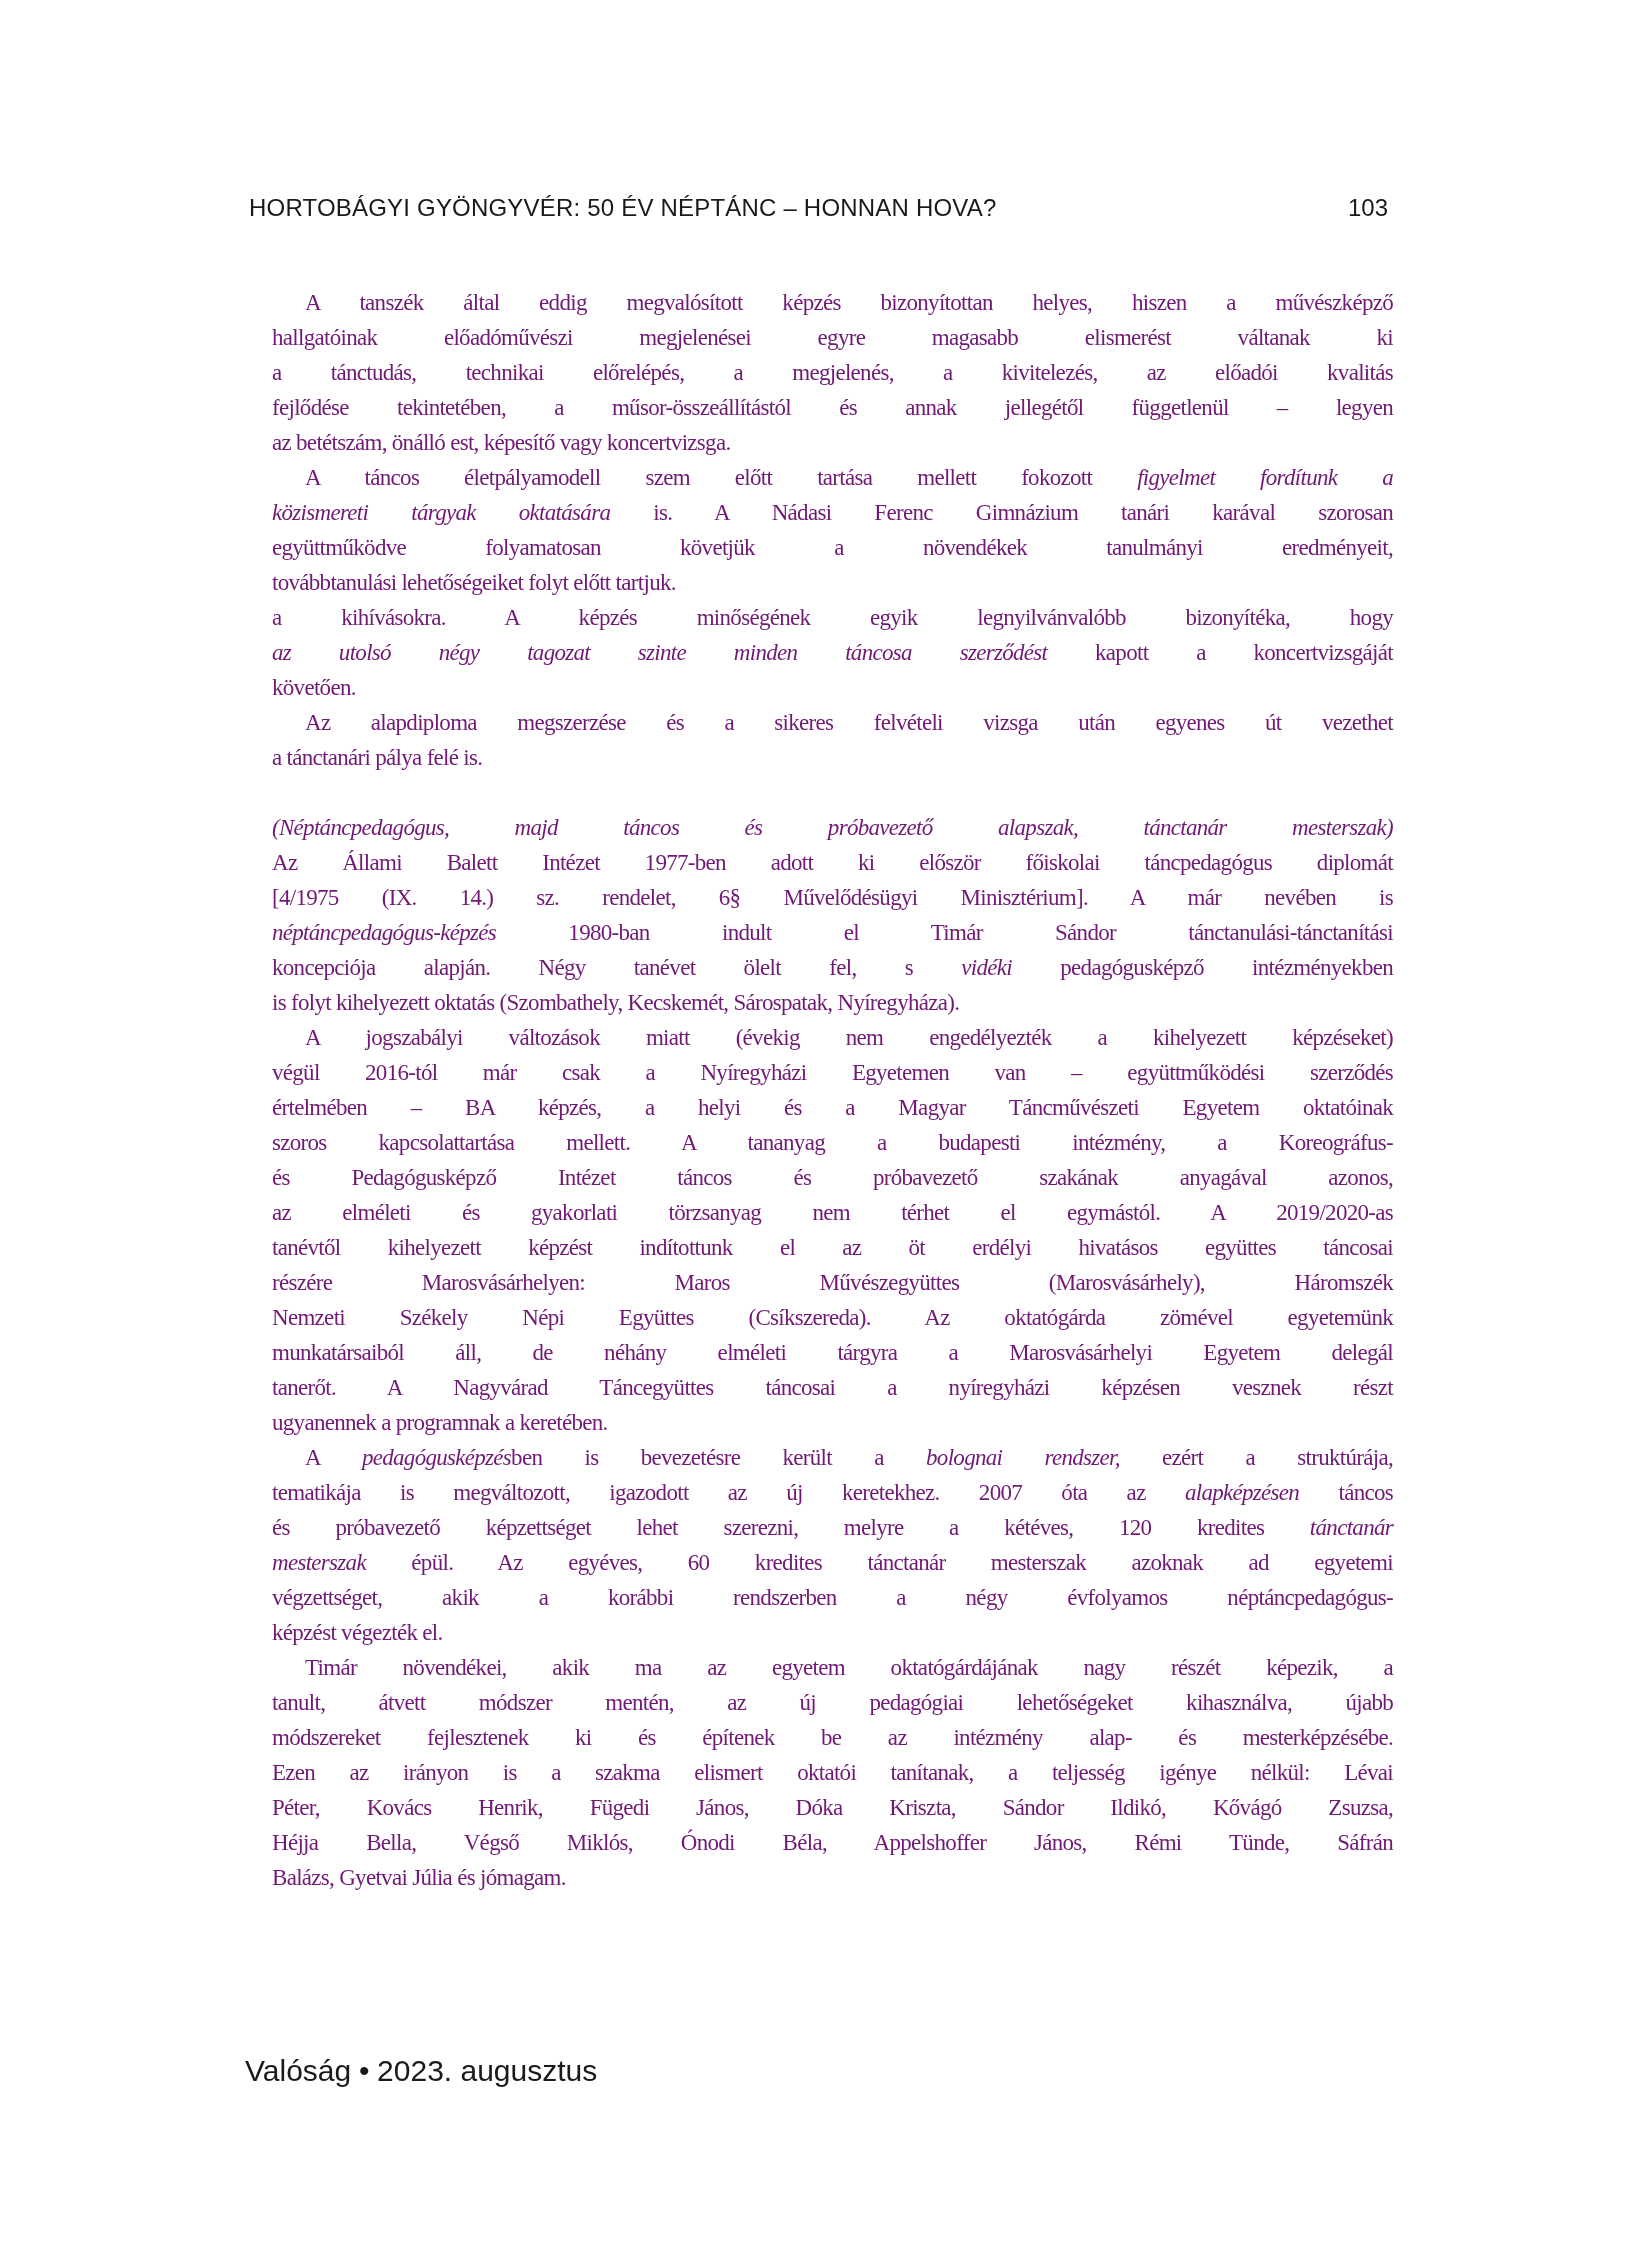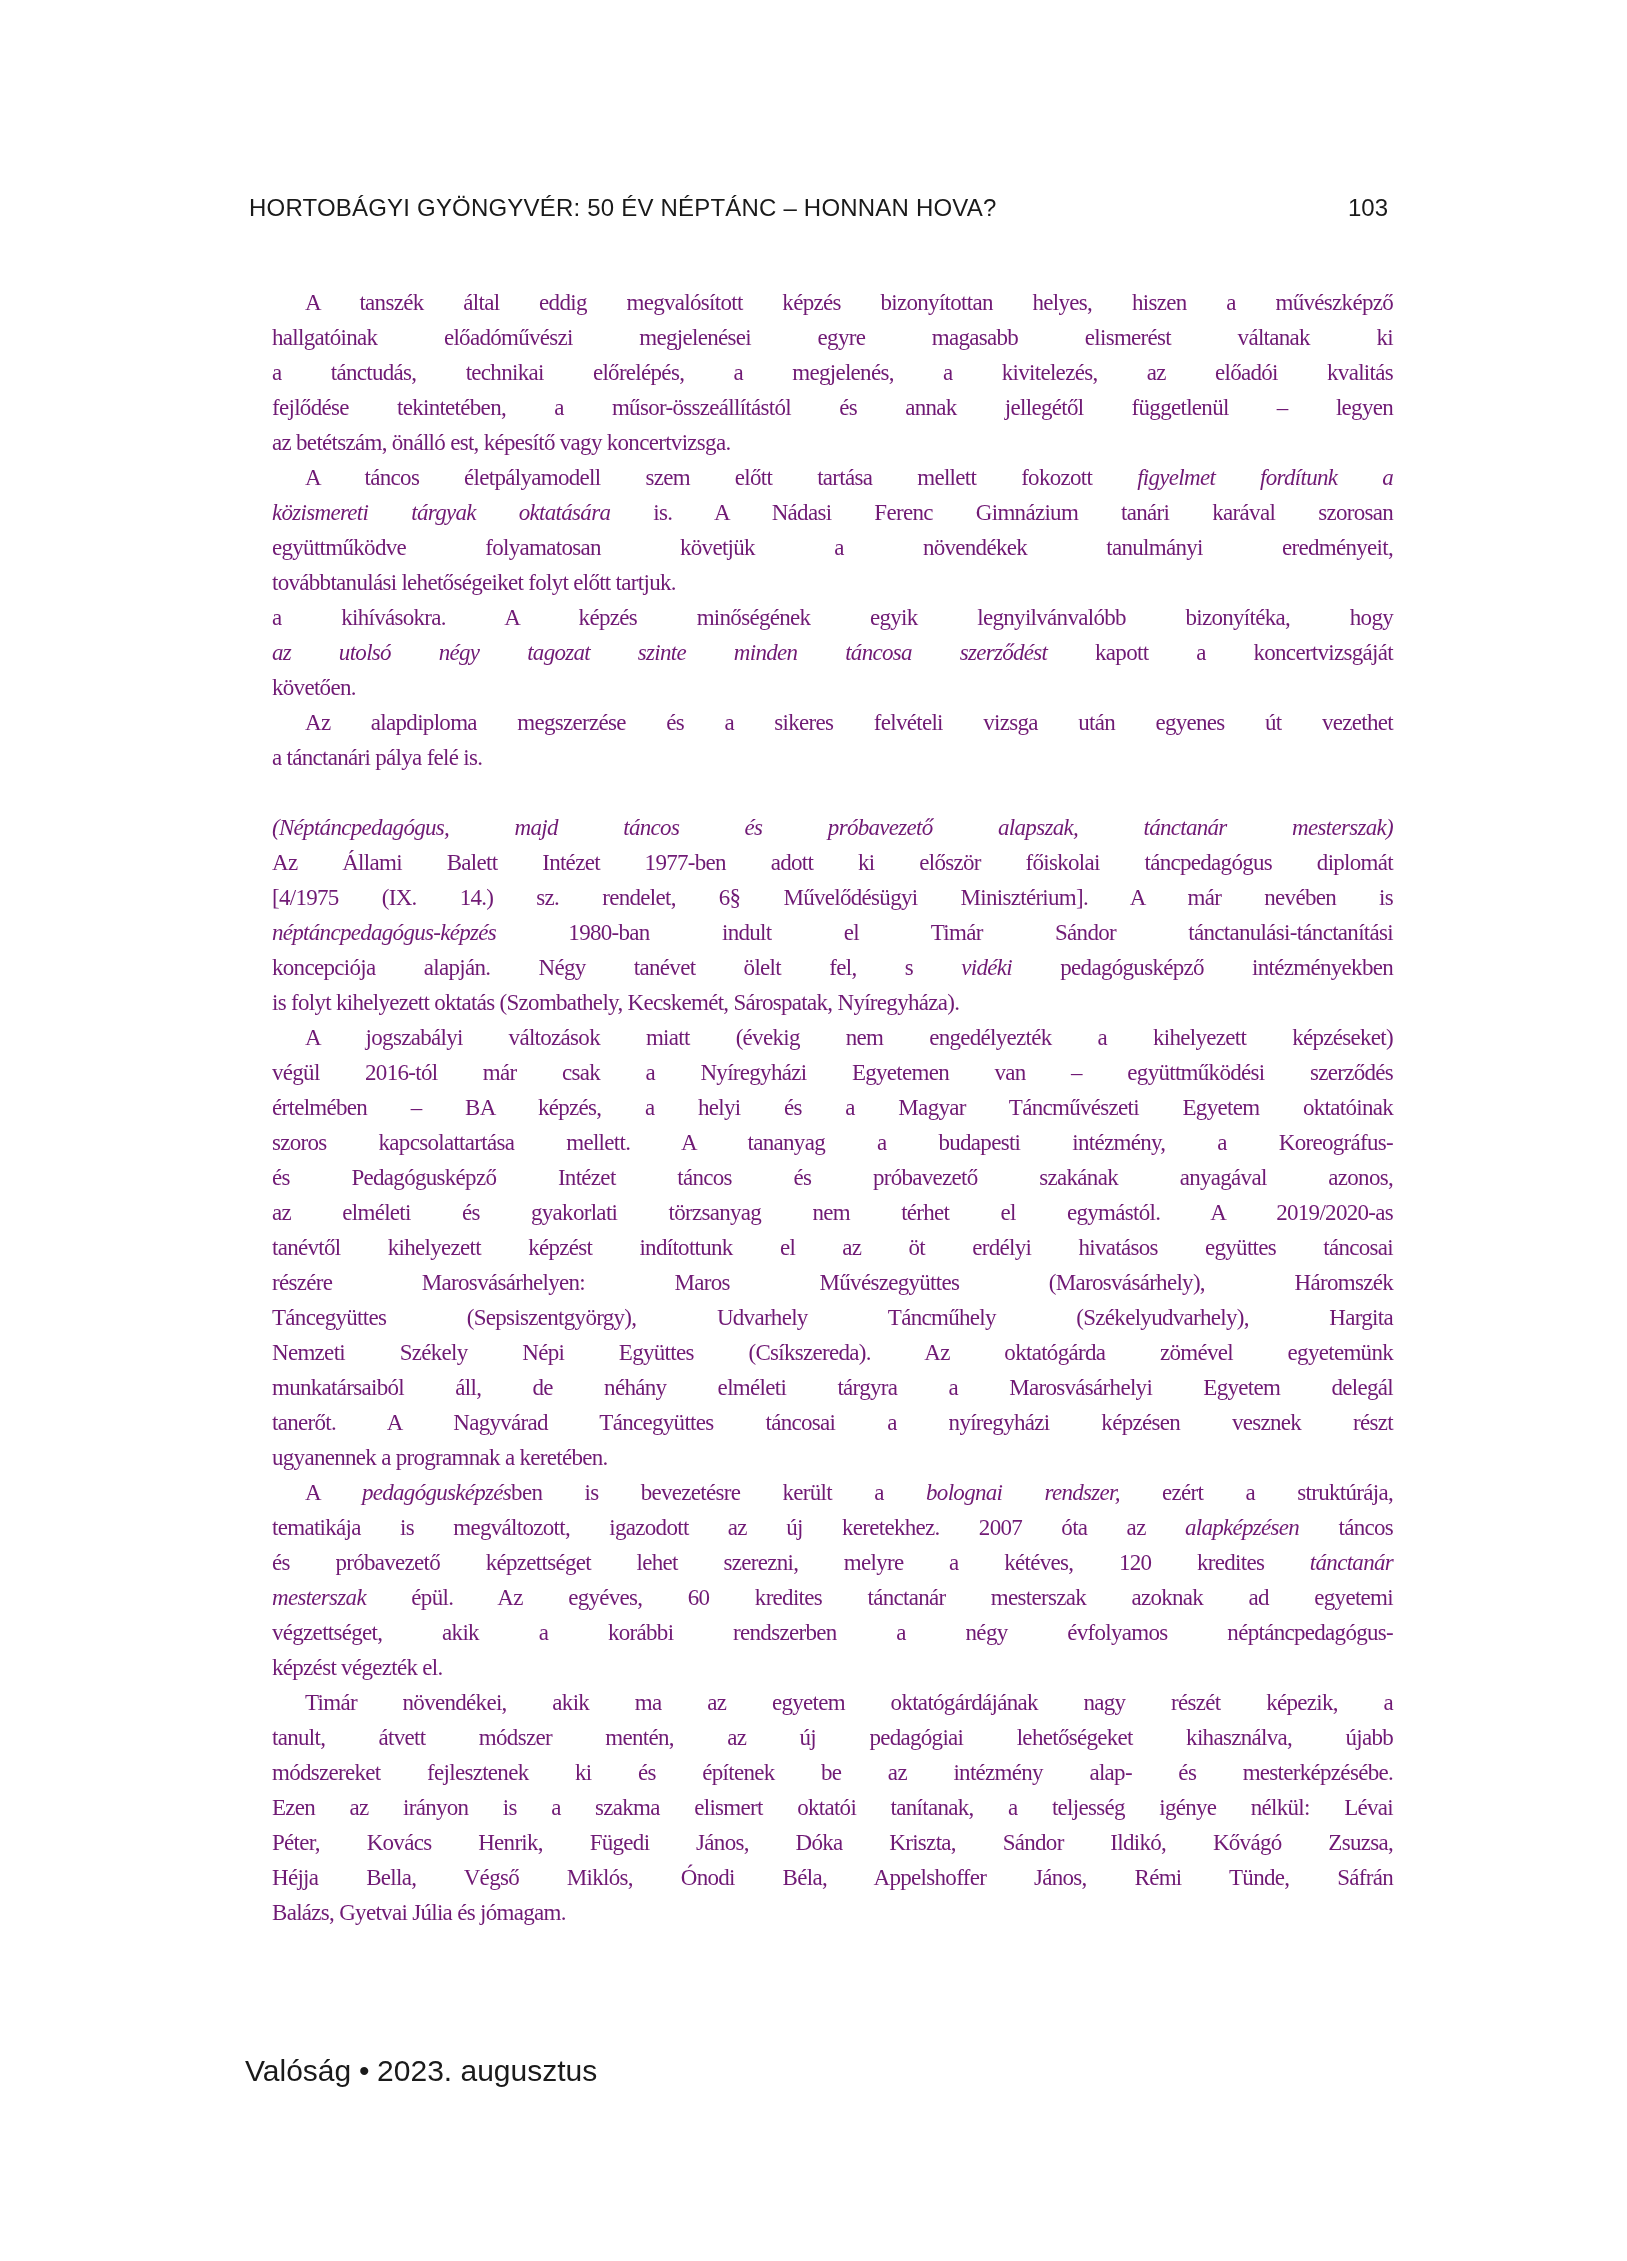--- a/index.html
+++ b/index.html
@@ -64,21 +64,20 @@
       <div class="line"><span>koncepciója alapján. Négy tanévet ölelt fel, s </span><span class="i">vidéki</span><span> pedagógusképző intézményekben</span></div>
       <div class="line last"><span>is folyt kihelyezett oktatás (Szombathely, Kecskemét, Sárospatak, Nyíregyháza).</span></div>
       <div class="line indent"><span>A jogszabályi változások miatt (évekig nem engedélyezték a kihelyezett képzéseket)</span></div>
       <div class="line"><span>végül 2016-tól már csak a Nyíregyházi Egyetemen van – együttműködési szerződés</span></div>
       <div class="line"><span>értelmében – BA képzés, a helyi és a Magyar Táncművészeti Egyetem oktatóinak</span></div>
       <div class="line"><span>szoros kapcsolattartása mellett. A tananyag a budapesti intézmény, a Koreográfus-</span></div>
       <div class="line"><span>és Pedagógusképző Intézet táncos és próbavezető szakának anyagával azonos,</span></div>
       <div class="line"><span>az elméleti és gyakorlati törzsanyag nem térhet el egymástól. A 2019/2020-as</span></div>
       <div class="line"><span>tanévtől kihelyezett képzést indítottunk el az öt erdélyi hivatásos együttes táncosai</span></div>
       <div class="line"><span>részére Marosvásárhelyen: Maros Művészegyüttes (Marosvásárhely), Háromszék</span></div>
-      <div class="line"><span>Táncegyüttes (Sepsiszentgyörgy), Udvarhely Táncműhely (Székelyudvarhely), Hargita</span></div>
       <div class="line"><span>Nemzeti Székely Népi Együttes (Csíkszereda). Az oktatógárda zömével egyetemünk</span></div>
       <div class="line"><span>munkatársaiból áll, de néhány elméleti tárgyra a Marosvásárhelyi Egyetem delegál</span></div>
       <div class="line"><span>tanerőt. A Nagyvárad Táncegyüttes táncosai a nyíregyházi képzésen vesznek részt</span></div>
       <div class="line last"><span>ugyanennek a programnak a keretében.</span></div>
       <div class="line indent"><span>A </span><span class="i">pedagógusképzés</span><span>ben is bevezetésre került a </span><span class="i">bolognai rendszer,</span><span> ezért a struktúrája,</span></div>
       <div class="line"><span>tematikája is megváltozott, igazodott az új keretekhez. 2007 óta az </span><span class="i">alapképzésen</span><span> táncos</span></div>
       <div class="line"><span>és próbavezető képzettséget lehet szerezni, melyre a kétéves, 120 kredites </span><span class="i">tánctanár</span></div>
       <div class="line"><span class="i">mesterszak</span><span> épül. Az egyéves, 60 kredites tánctanár mesterszak azoknak ad egyetemi</span></div>
       <div class="line"><span>végzettséget, akik a korábbi rendszerben a négy évfolyamos néptáncpedagógus-</span></div>
       <div class="line last"><span>képzést végezték el.</span></div>

